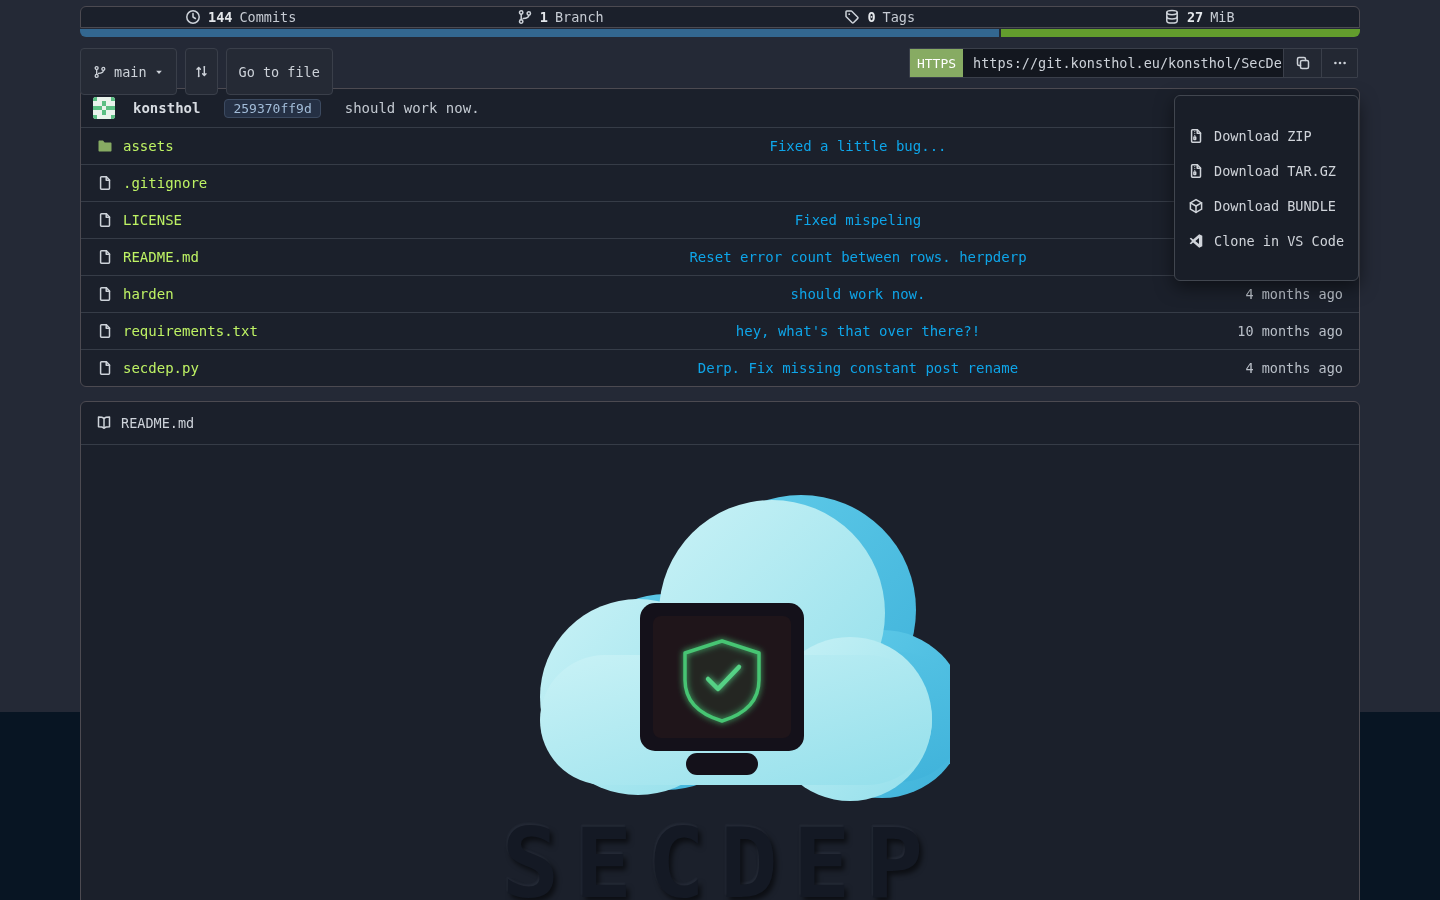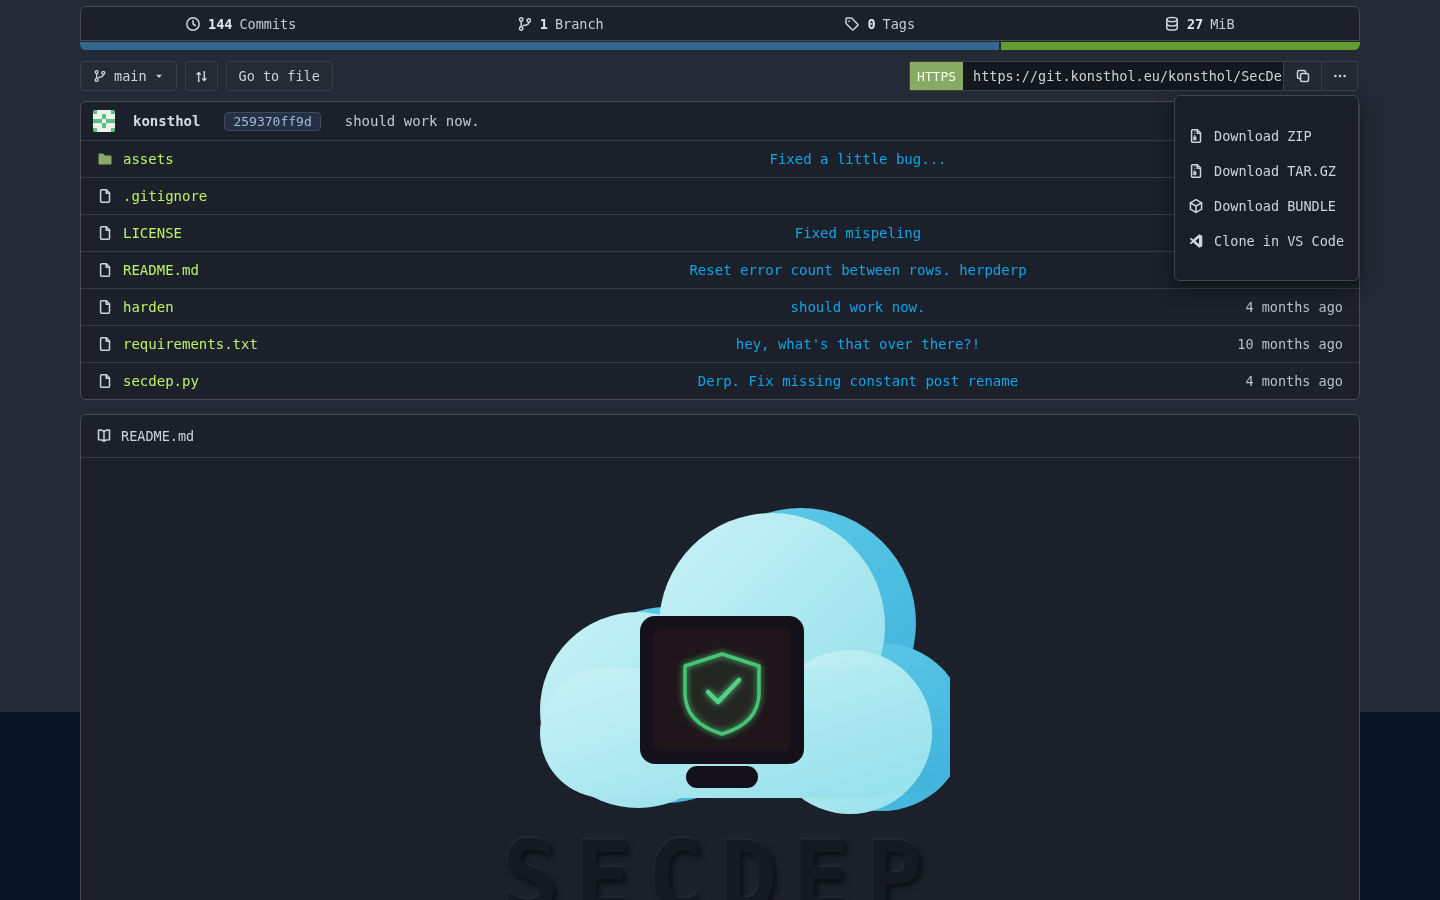--- a/index.html
+++ b/index.html
@@ -8,39 +8,39 @@
     background:#242936;
     font-family:"DejaVu Sans Mono","Liberation Mono",monospace;
     color:#cdd2d9;
     position:relative;
   }
   .bg-bottom { position:absolute; left:0; top:712px; width:100%; height:188px; background:#081523; z-index:0; }
   .page { position:relative; width:1280px; margin-left:80px; z-index:1; }
 
   
   .stats-panel {
-    margin-top:6px; height:35px;
+    margin-top:6px; height:22px;
     background:#1b202b; border:1px solid #4c4a51;
     border-radius:6px 6px 0 0;
     display:flex; align-items:center;
   }
   .stat-item { flex:1; display:flex; align-items:center; justify-content:center; gap:7px; font-size:13.5px; }
   .stat-item svg { flex:0 0 auto; }
   .stat-num { font-weight:bold; color:#e4e7eb; }
   .stat-label { color:#c6cbd3; }
 
   .lang-bar { margin-top:1px; height:8px; display:flex; gap:2px; }
   .lang-seg { height:8px; }
   .lang-seg:first-child { border-radius:0 0 0 6px; }
   .lang-seg:last-child { flex:1; border-radius:0 0 6px 0; }
 
   
   .toolbar { margin-top:11px; height:30px; position:relative; display:flex; gap:8px; }
   .btn {
-    height:30px; display:inline-flex; align-items:center; gap:7px;
+    height:47px; display:inline-flex; align-items:center; gap:7px;
     background:#252a35; border:1px solid #3a3f4a; border-radius:4px;
     padding:0 12px; font-size:13.5px; color:#cdd2d9; cursor:pointer;
   }
   .clone-group { position:absolute; right:2px; top:0; height:30px; display:flex; border:1px solid #3a3f4a; border-radius:1px; overflow:hidden; }
   .https-btn { width:53px; background:#87ab63; color:#ffffff; font-size:13px; display:flex; align-items:center; justify-content:center; }
   .clone-url { width:320px; background:#13171f; display:flex; align-items:center; padding:0 10px; font-size:13.5px; overflow:hidden; }
   .clone-url span { margin-left:auto; white-space:nowrap; }
   .icon-seg { width:38px; background:#232833; border-left:1px solid #3a3f4a; display:flex; align-items:center; justify-content:center; cursor:pointer; }
   .icon-seg:last-child { width:36px; }
 

